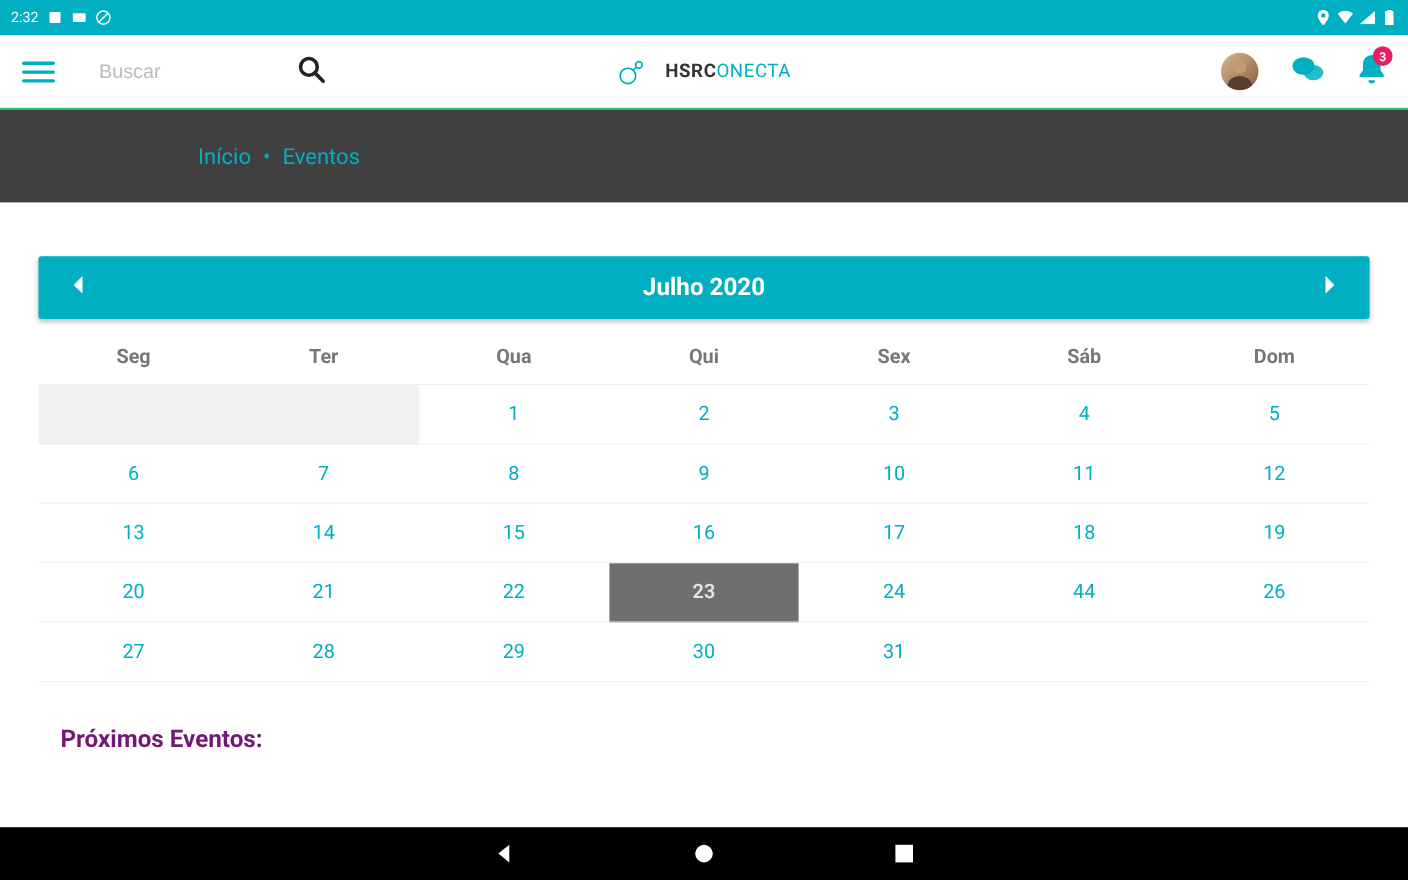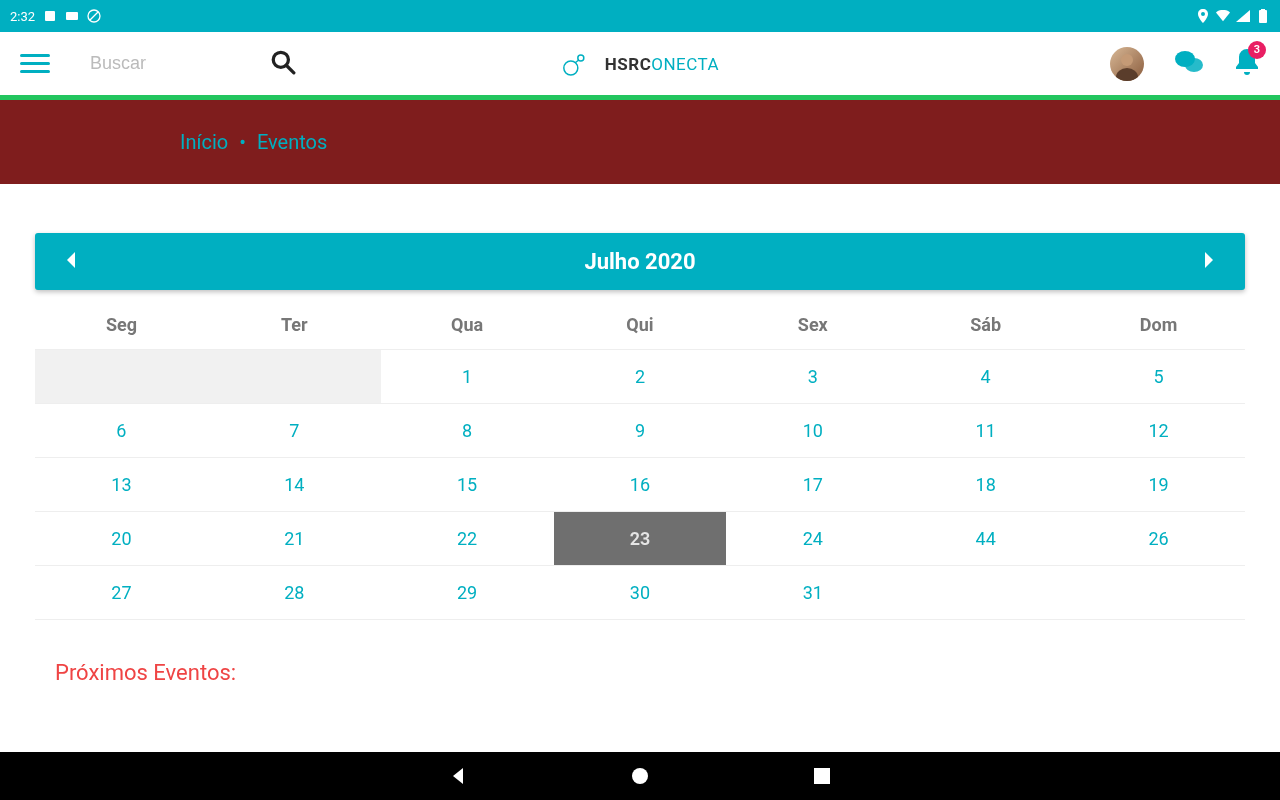--- a/index.html
+++ b/index.html
@@ -3,52 +3,52 @@
 <meta charset="utf-8">
 <style>
   * { box-sizing: border-box; margin: 0; padding: 0; }
   body { font-family: -apple-system, BlinkMacSystemFont, "Segoe UI", Roboto, Arial, sans-serif; width: 1280px; height: 800px; overflow: hidden; background: #fff; }
 
   .status-bar { height: 24px; background: #00afc1; color: #fff; display: flex; align-items: center; justify-content: space-between; padding: 16px 10px; font-size: 13px; }
   .status-left { display: flex; align-items: center; gap: 8px; }
   .status-right { display: flex; align-items: center; gap: 6px; }
   .status-icon { width: 14px; height: 14px; display: inline-flex; align-items: center; justify-content: center; }
 
-  .app-header { height: 68px; background: #fff; display: flex; align-items: center; padding: 0 20px; border-bottom: 5px solid #22c55e; position: relative; }
+  .app-header { height: 68px; background: #fff; display: flex; align-items: center; padding: 0 20px; border-bottom: 2px solid #22c55e; position: relative; }
   .menu-icon { width: 30px; height: 30px; display: flex; flex-direction: column; justify-content: center; gap: 5px; cursor: pointer; }
   .menu-icon span { height: 3px; background: #00afc1; border-radius: 2px; }
   .search-input { border: none; outline: none; font-size: 18px; color: #aaa; margin-left: 40px; width: 150px; }
   .search-input::placeholder { color: #bbb; }
   .search-btn { margin-left: 30px; cursor: pointer; }
   .logo-wrap { position: absolute; left: 50%; transform: translateX(-50%); display: flex; align-items: center; gap: 16px; }
   .logo-img { width: 28px; height: 28px; }
   .logo-text { font-size: 17px; font-weight: 700; color: #333; letter-spacing: 0.5px; }
   .logo-text .accent { color: #00afc1; font-weight: 400; }
   .header-right { margin-left: auto; display: flex; align-items: center; gap: 30px; }
   .avatar { width: 34px; height: 34px; border-radius: 50%; background: linear-gradient(135deg,#d8b896,#8a5c3d); overflow:hidden; cursor: pointer; }
   .chat-icon { cursor: pointer; }
   .bell-wrap { position: relative; cursor: pointer; }
   .badge { position: absolute; top: -6px; right: -6px; background: #e91e63; color: #fff; border-radius: 50%; width: 18px; height: 18px; font-size: 11px; display: flex; align-items: center; justify-content: center; font-weight: 600; }
 
-  .breadcrumb-bar { background: #7f1d1d; padding: 30px 0 30px 180px; font-size: 20px; }
+  .breadcrumb-bar { background: #404040; padding: 30px 0 30px 180px; font-size: 20px; }
   .breadcrumb-bar a { color: #00afc1; text-decoration: none; cursor: pointer; }
   .breadcrumb-sep { color: #00afc1; margin: 0 6px; }
 
   .calendar-container { padding: 25px 35px 10px 35px; margin-top: 24px; }
   .cal-header { background: #00afc1; color: #fff; display: flex; align-items: center; justify-content: space-between; padding: 16px 30px; border-radius: 3px; box-shadow: 0 2px 5px rgba(0,0,0,0.25); }
   .cal-nav { cursor: pointer; font-size: 18px; }
   .cal-title { font-size: 22px; font-weight: 700; }
 
   .cal-grid { width: 100%; border-collapse: collapse; margin-top: 10px; table-layout: fixed; }
   .cal-grid th { font-weight: 700; color: #777; font-size: 18px; padding: 14px 0; }
   .cal-grid td { height: 54px; text-align: center; font-size: 18px; color: #00afc1; border-top: 1px solid #eee; border-bottom: 1px solid #eee; cursor: pointer; }
   .cal-grid td.empty { background: #f1f1f1; cursor: default; }
   .cal-grid td.today { background: #6f6f6f; color: #e5e5e5; font-weight: 600; }
 
-  .upcoming { padding: 30px 55px 0 55px; font-size: 22px; font-weight: 400; color: #ef4444; }
+  .upcoming { padding: 30px 55px 0 55px; font-size: 22px; font-weight: 700; color: #701a75; }
 
   .nav-bar { position: absolute; bottom: 0; left:0; right:0; height: 48px; background: #000; display: flex; align-items: center; justify-content: center; gap: 160px; }
   .nav-btn { width: 22px; height: 22px; display:flex; align-items:center; justify-content:center; cursor:pointer; }
 </style>
 </head>
 <body>
 
 <div class="status-bar">
   <div class="status-left">
     <span>2:32</span>

